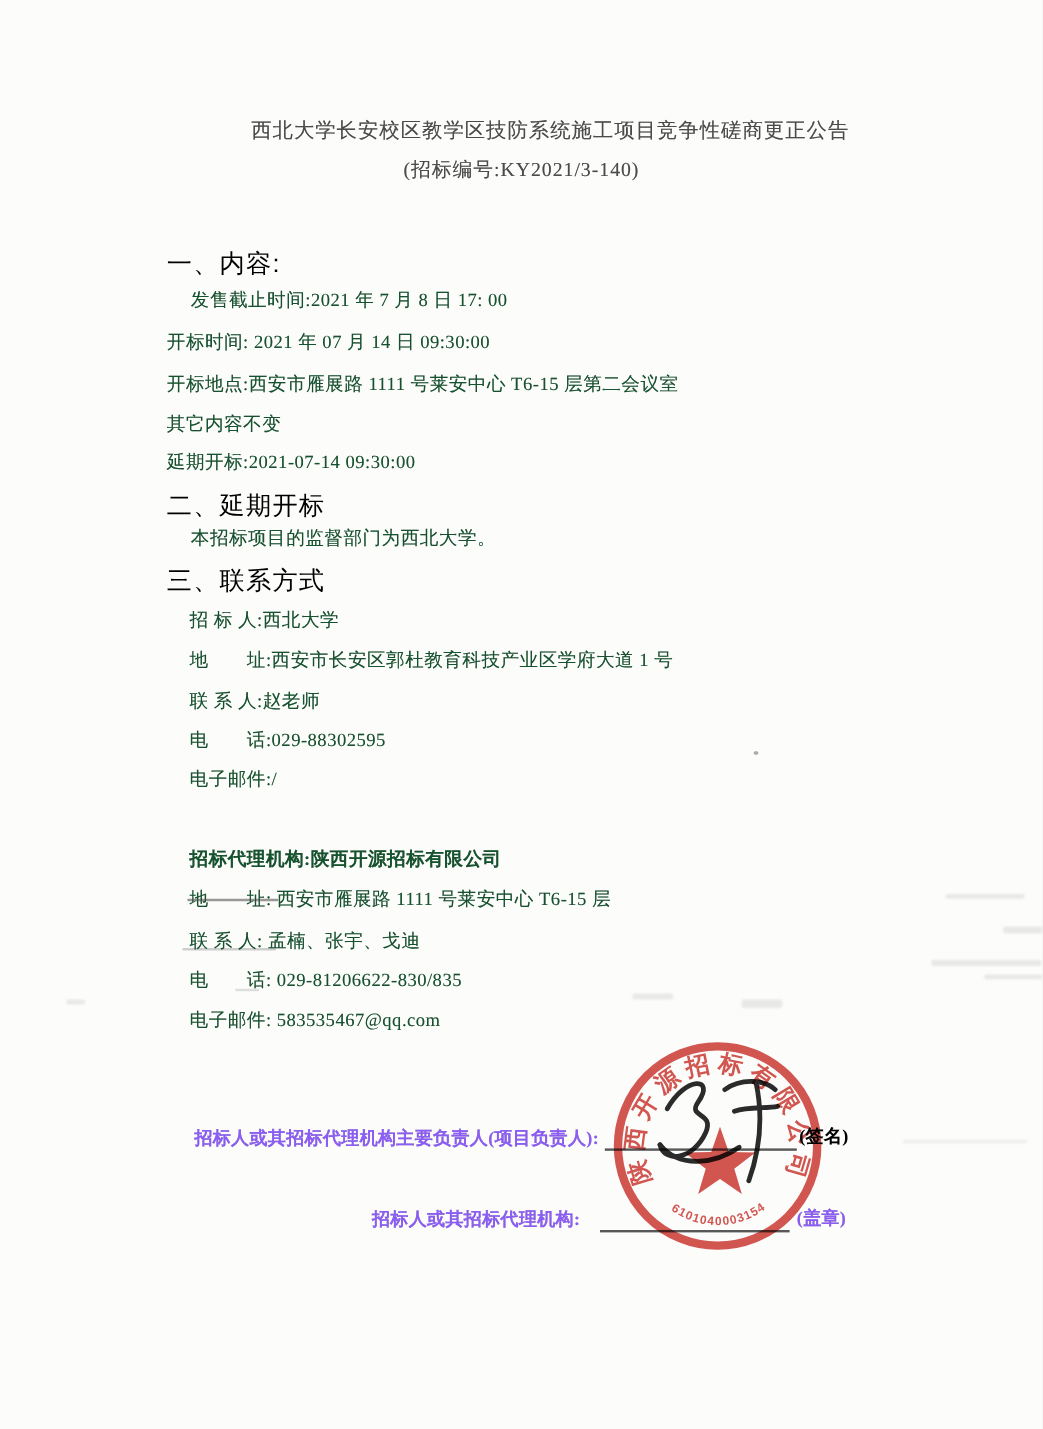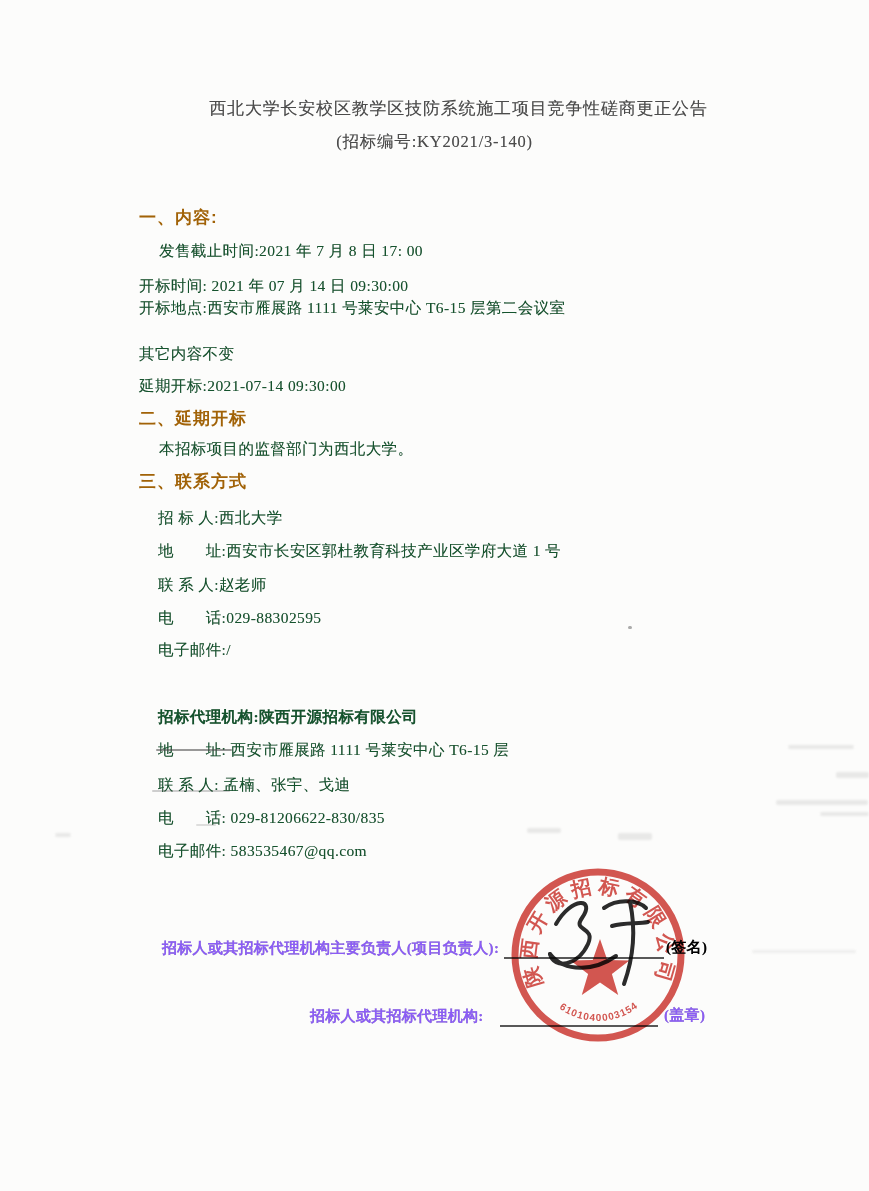--- a/index.html
+++ b/index.html
@@ -29,24 +29,24 @@
     text-align: center;
     font-size: 17px;
     letter-spacing: 0.8px;
     color: #4b4b4b;
     white-space: pre;
     text-shadow: 0 0 0.5px rgba(60,60,60,0.4);
   }
   .heading {
     position: absolute;
     font-family: "Liberation Sans", "DejaVu Sans", sans-serif;
-    font-weight: 700;
-    font-size: 17px;
+    font-weight: 400;
+    font-size: 21px;
     letter-spacing: 1px;
-    color: #a16207;
+    color: #000000;
     white-space: pre;
   }
   .signoff {
     position: absolute;
     font-size: 15px;
     font-weight: 600;
     color: #8b5cf6;
     white-space: pre;
     letter-spacing: 0.3px;
     text-shadow: 0 0 0.5px rgba(40,40,40,0.35);
@@ -87,21 +87,21 @@
 <body>
 
 <div class="page">
 
   <div class="doc-title" style="top:97px;padding-left:48px;">西北大学长安校区教学区技防系统施工项目竞争性磋商更正公告</div>
   <div class="doc-title" style="top:131px; font-size:16.5px;">(招标编号:KY2021/3-140)</div>
 
   <div class="heading" style="left:139px; top:206px;">一、内容:</div>
   <div class="line" style="left:159px; top:241px;">发售截止时间:2021 年 7 月 8 日 17: 00</div>
   <div class="line" style="left:139px; top:276px;">开标时间: 2021 年 07 月 14 日 09:30:00</div>
-  <div class="line" style="left:139px; top:298px;">开标地点:西安市雁展路 1111 号莱安中心 T6-15 层第二会议室</div>
+  <div class="line" style="left:139px; top:311px;">开标地点:西安市雁展路 1111 号莱安中心 T6-15 层第二会议室</div>
   <div class="line" style="left:139px; top:344px;">其它内容不变</div>
   <div class="line" style="left:139px; top:376px;">延期开标:2021-07-14 09:30:00</div>
 
   <div class="heading" style="left:139px; top:407px;">二、延期开标</div>
   <div class="line" style="left:159px; top:439px;">本招标项目的监督部门为西北大学。</div>
 
   <div class="heading" style="left:139px; top:470px;">三、联系方式</div>
   <div class="line" style="left:158px; top:508px;">招 标 人:西北大学</div>
   <div class="line" style="left:158px; top:541px;">地　　址:西安市长安区郭杜教育科技产业区学府大道 1 号</div>
   <div class="line" style="left:158px; top:575px;">联 系 人:赵老师</div>

